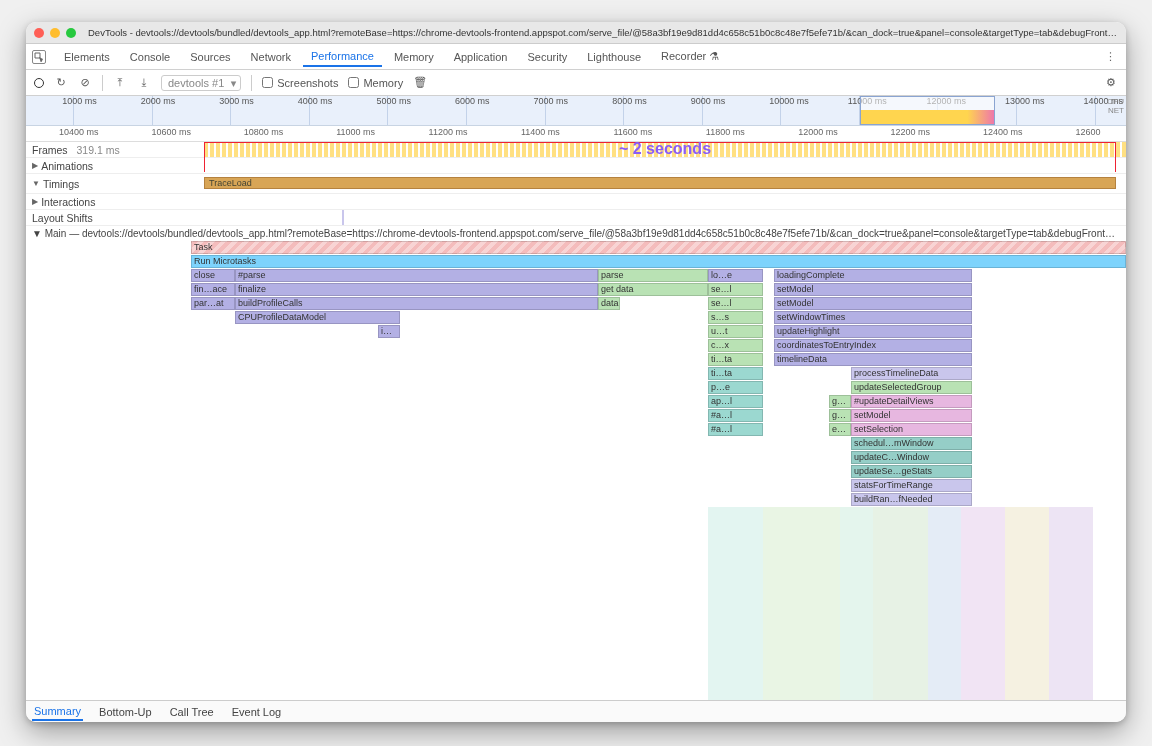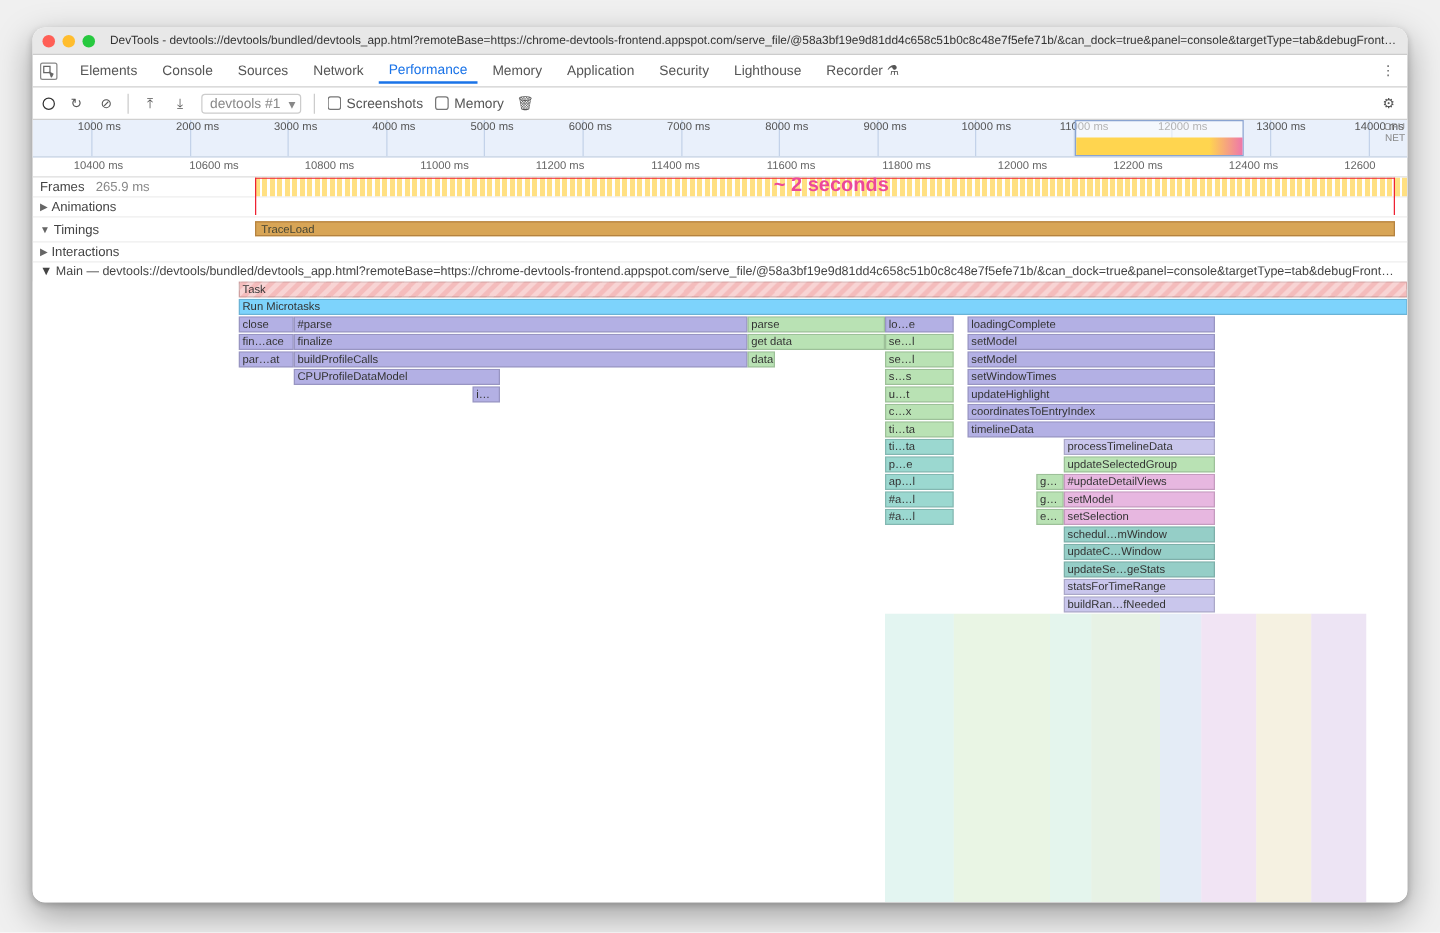--- a/index.html
+++ b/index.html
@@ -79,21 +79,21 @@
   .lanes{flex:1;display:flex;flex-direction:column;overflow:hidden;}
   .lane-row{display:flex;border-bottom:1px solid #eee;min-height:15px;align-items:center;}
   .lane-label{width:178px;padding-left:6px;color:#444;font-size:10.5px;display:flex;align-items:center;gap:3px;}
   .lane-label .tri{font-size:8px;color:#666;}
   .lane-body{flex:1;position:relative;height:15px;}
   .frames-body{background:repeating-linear-gradient(90deg,#ffe082 0 4px,#fff 4px 6px);}
   .timing-bar{position:absolute;left:0;right:10px;top:2px;height:12px;background:#d8a556;border:1px solid #b5823f;font-size:9px;color:#443;padding-left:4px;}
   .red-bracket{position:absolute;left:0;right:10px;top:-16px;height:30px;border:1.5px solid #e23;border-bottom:none;pointer-events:none;}
   .anno{
     position:absolute;left:50%;transform:translateX(-50%);
-    top:-18px;font-size:16px;font-weight:700;color:#ec4899;
+    top:-18px;font-size:16px;font-weight:700;color:#8b5cf6;
     background:transparent;
   }
   .flame-wrap{flex:1;position:relative;overflow:hidden;background:#fff;}
   .flame-label{padding:1px 6px;color:#444;font-size:10px;white-space:nowrap;overflow:hidden;text-overflow:ellipsis;}
   .flame-row{position:absolute;height:14px;left:0;right:0;overflow:hidden;}
   .seg{position:absolute;top:0;height:13px;border:1px solid rgba(0,0,0,.15);font-size:9px;color:#333;overflow:hidden;white-space:nowrap;padding-left:2px;}
   .c-task{background:#cfd2e0;}
   .c-micro{background:#7dd3fc;}
   .c-dash{background:repeating-linear-gradient(135deg,#f4bcbc 0 4px,#f8d4d4 4px 8px);}
   .c-purple{background:#b3b0e4;}
@@ -216,21 +216,21 @@
       <span style="left: 61.8%;">11800 ms</span>
       <span style="left: 70.2%;">12000 ms</span>
       <span style="left: 78.6%;">12200 ms</span>
       <span style="left: 87%;">12400 ms</span>
       <span style="left: 95.4%;">12600</span>
     </div>
 
   <div class="lanes">
 
     <div class="lane-row">
-      <div class="lane-label"><span>Frames</span>&nbsp;<span style="color:#888">265.9 ms</span></div>
+      <div class="lane-label"><span>Frames</span>&nbsp;<span style="color:#888">319.1 ms</span></div>
       <div class="lane-body frames-body"></div>
     </div>
 
     <div class="lane-row" style="position:relative">
       <div class="lane-label">
           <span class="tri">▶</span>
           <span>Animations</span>
         </div>
       <div class="lane-body">
         <div class="red-bracket"></div>
@@ -249,20 +249,28 @@
     </div>
 
     <div class="lane-row">
       <div class="lane-label">
           <span class="tri">▶</span>
           <span>Interactions</span>
         </div>
       <div class="lane-body"></div>
     </div>
 
+    <div class="lane-row">
+      <div class="lane-label">
+          <span>Layout Shifts</span>
+        </div>
+      <div class="lane-body">
+          <div style="position:absolute;left:15%;width:2px;height:100%;background:#c9c6ec;"></div>
+        </div>
+    </div>
 
     <div class="lane-row" style="border-bottom:none">
       <div class="flame-label" style="width:100%"><span class="tri">▼</span> <span>Main — devtools://devtools/bundled/devtools_app.html?remoteBase=https://chrome-devtools-frontend.appspot.com/serve_file/@58a3bf19e9d81dd4c658c51b0c8c48e7f5efe71b/&amp;can_dock=true&amp;panel=console&amp;targetType=tab&amp;debugFrontend=true</span></div>
     </div>
 
     <div class="flame-wrap" id="flame">
       <div id="stripes">
           <div class="col-stripes" style="left: 62%; width: 5%; top: 266px; bottom: 0px; background: rgb(194, 232, 224); opacity: 0.45;"></div>
           <div class="col-stripes" style="left: 67%; width: 7%; top: 266px; bottom: 0px; background: rgb(207, 232, 195); opacity: 0.45;"></div>
           <div class="col-stripes" style="left: 74%; width: 3%; top: 266px; bottom: 0px; background: rgb(195, 232, 216); opacity: 0.45;"></div>
@@ -354,14 +362,20 @@
             <div class="seg c-lpurple" style="left: 75%; width: 11%;">statsForTimeRange</div>
           </div>
           <div class="flame-row" style="top: 252px;">
             <div class="seg c-lpurple" style="left: 75%; width: 11%;">buildRan…fNeeded</div>
           </div>
         </div>
     </div>
 
   </div>
 
+  <div class="bottom-tabs">
+    <span class="btab active">Summary</span>
+    <span class="btab">Bottom-Up</span>
+    <span class="btab">Call Tree</span>
+    <span class="btab">Event Log</span>
+  </div>
 
 </div>
 
 </body></html>

